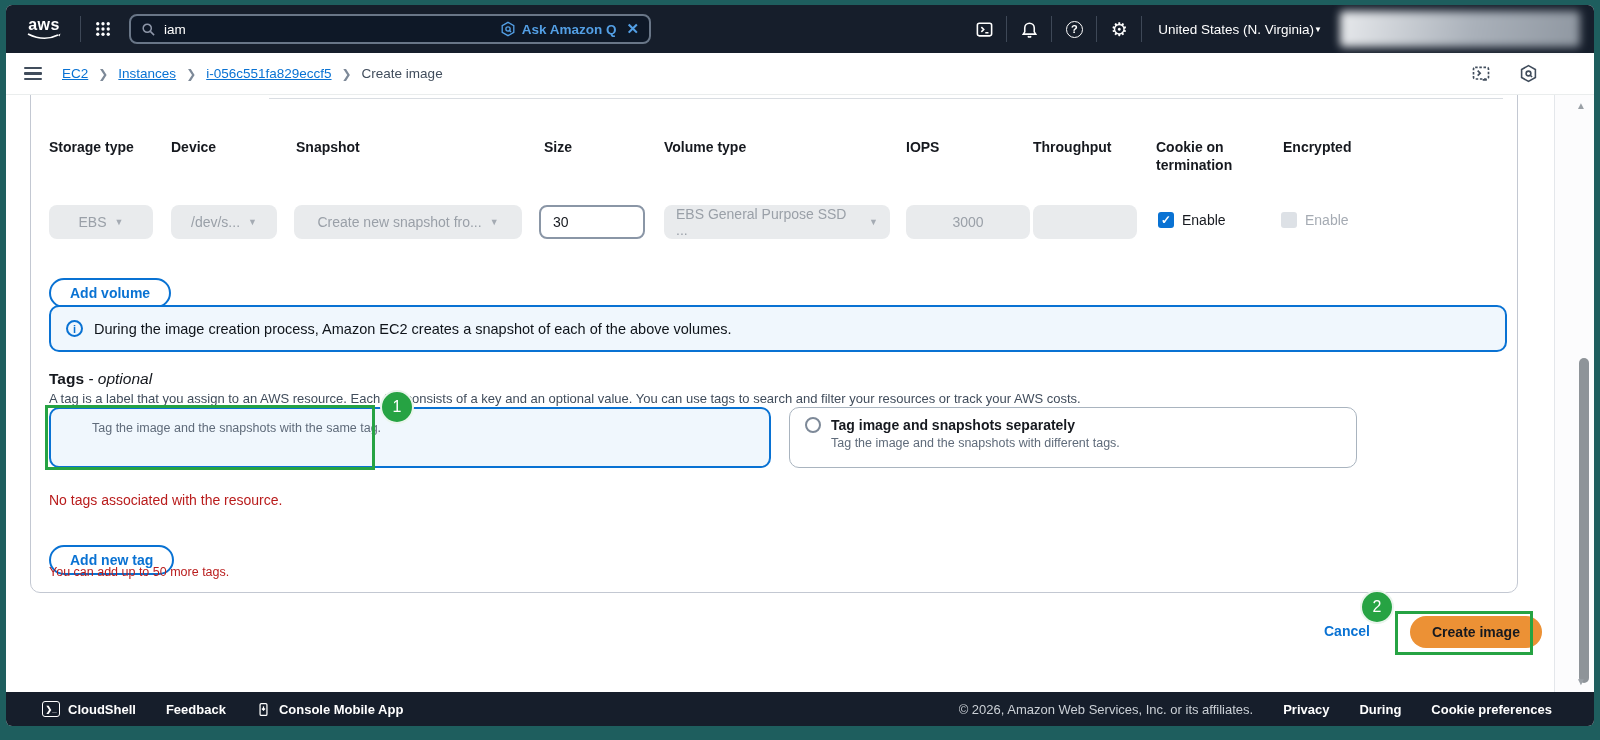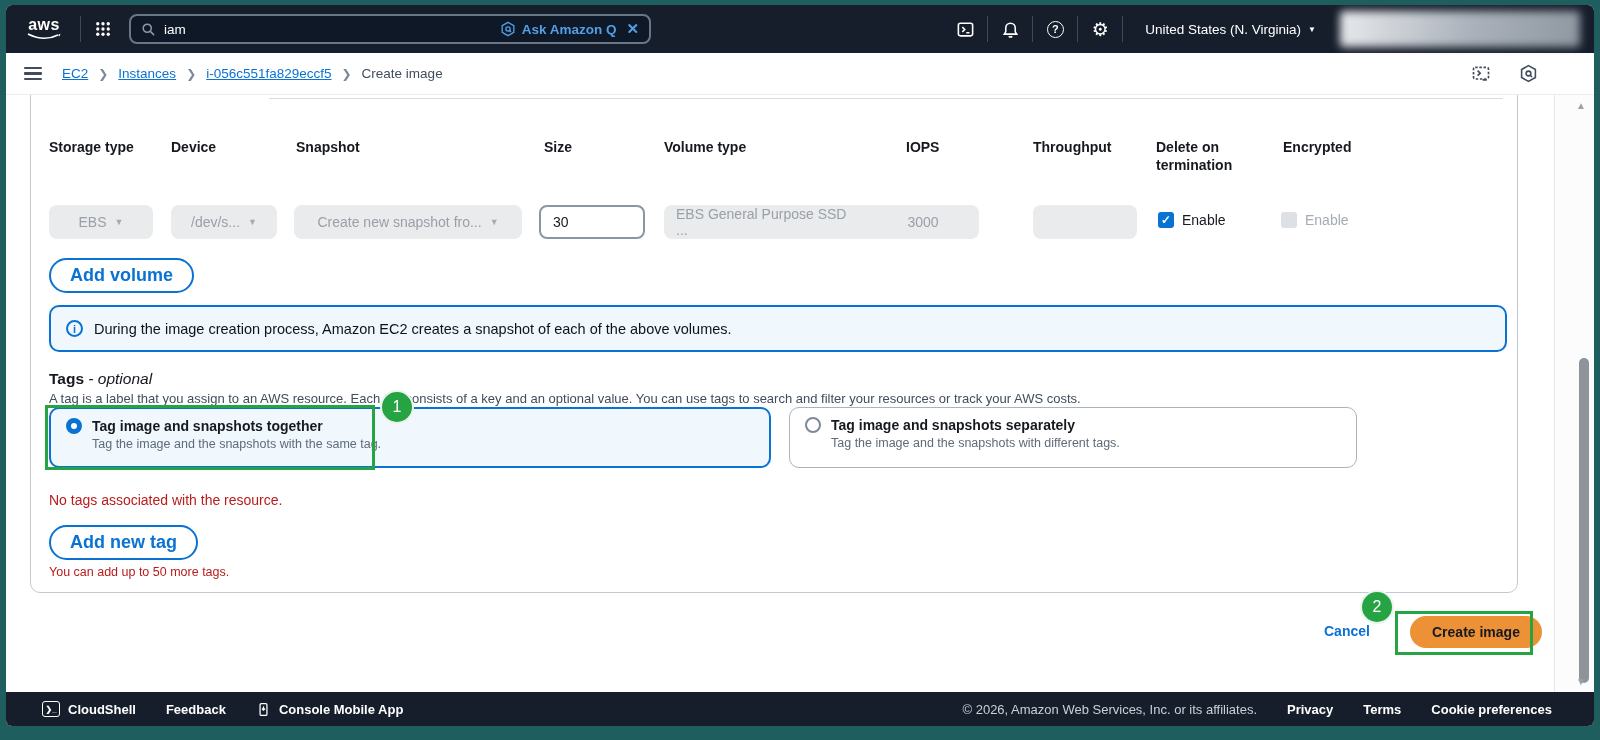--- a/index.html
+++ b/index.html
@@ -19,21 +19,21 @@
   .tb-divider { width:1px; height:26px; background:#3e4857; margin:0 12px; }
   .grid-icon { color:#fff; display:flex; }
   .searchbar { width:522px; height:30px; margin-left:16px; border:2px solid #697687; border-radius:8px; background:#0e1827; display:flex; align-items:center; padding:0 10px; }
   .searchbar .sval { color:#fff; font-size:13.5px; margin-left:8px; }
   .askq { color:#539fe5; font-weight:bold; font-size:13.5px; margin:0 10px 0 6px; }
   .close-x { color:#539fe5; font-size:15px; font-weight:bold; cursor:default; }
   .tb-icons { display:flex; align-items:center; margin-left:auto; }
   .tb-icon { width:20px; height:20px; color:#fff; display:flex; align-items:center; justify-content:center; }
   .gear-glyph { font-family:"DejaVu Sans",sans-serif; font-size:19px; line-height:20px; }
   .qmark { width:17px; height:17px; border:1.7px solid #fff; border-radius:50%; font-size:11px; font-weight:bold; display:flex; align-items:center; justify-content:center; }
-  .region { font-size:13.5px; color:#fff; display:flex; align-items:center; gap:7px; margin:0 10px; white-space:nowrap;justify-content:flex-end; }
+  .region { font-size:13.5px; color:#fff; display:flex; align-items:center; margin:0 4px; white-space:nowrap;justify-content:flex-end; }
   .caret-sm { font-size:8px; color:#fff; }
   .blur-account { width:240px; height:36px; margin-left:14px; border-radius:4px;
     background:linear-gradient(100deg,#e7e9ec 0%,#aab1ba 55%,#8f97a1 100%); filter:blur(4px); }
 
   
   .breadcrumbbar { flex:0 0 42px; background:#fff; border-bottom:1px solid #eaeded; display:flex; align-items:center; padding:0 56px 0 18px; }
   .hamburger { display:flex; flex-direction:column; gap:3px; margin-right:20px; }
   .hamburger span { display:block; width:18px; height:2.5px; background:#414d5c; border-radius:1px; }
   .crumb { color:#0972d3; font-size:13.5px; text-decoration:underline; }
   .crumb-sep { color:#7d8998; font-size:12px; margin:0 10px; }
@@ -49,21 +49,21 @@
   .sel, .tinput { position:absolute; top:159px; height:34px; border-radius:8px; font-size:14px; display:flex; align-items:center; padding:0 12px; }
   .sel.disabled, .tinput.disabled { background:#e9ebed; color:#9aa0a8; border:none; justify-content:center; }
   .tinput.enabled { background:#fff; border:2px solid #8a96a6; color:#16191f; }
   .sel .caret { font-size:9px; color:#a5abb3; margin-left:8px; }
   .cbx-wrap { position:absolute; top:166px; display:flex; align-items:center; gap:8px; font-size:14px; }
   .cbx { width:16px; height:16px; border-radius:3px; display:flex; align-items:center; justify-content:center; }
   .cbx.checked { background:#0972d3; color:#fff; font-size:12px; font-weight:bold; }
   .cbx.disabled { background:#dde1e6; }
   .cbx-label { color:#16191f; }
   .cbx-label.dim { color:#a5abb3; }
-  .btn-outline { position:absolute; background:#fff; border:2px solid #0972d3; border-radius:18px; color:#0972d3; font-weight:bold; font-size:18px; padding:5px 19px; display:inline-flex; align-items:center; cursor:pointer; }
+  .btn-outline { position:absolute; background:#fff; border:2px solid #0972d3; border-radius:18px; color:#0972d3; font-weight:bold; font-size:14px; padding:5px 19px; display:inline-flex; align-items:center; cursor:pointer;margin-top:20px; }
   .alertbox { position:absolute; left:18px; top:259px; width:1458px; height:47px; background:#f0f7fd; border:2px solid #0972d3; border-radius:10px; display:flex; align-items:center; gap:11px; padding:0 15px; font-size:14.5px; color:#0f141a; }
   .info-icon { flex:0 0 17px; width:17px; height:17px; border:2px solid #0972d3; border-radius:50%; color:#0972d3; font-size:11px; font-weight:bold; display:flex; align-items:center; justify-content:center; font-style:normal; }
   .tags-title { position:absolute; left:18px; top:324px; font-size:15.5px; color:#16191f; font-weight:bold; }
   .tags-title .opt { font-weight:normal; font-style:italic; }
   .tags-desc { position:absolute; left:18px; top:345px; font-size:13px; color:#414d5c; }
   .tile { position:absolute; top:361px; height:61px; border-radius:10px; padding:9px 0 0 15px; }
   .tile.selected { background:#f0f7fd; border:2px solid #0972d3; }
   .tile.plain { background:#fff; border:1px solid #a9b4bf; }
   .tile-row { display:flex; align-items:center; gap:10px; }
   .radio { width:16px; height:16px; border-radius:50%; background:#fff; }
@@ -210,41 +210,41 @@
         <div class="cut-heading">Instance volumes</div>
         <div class="cut-line"></div>
 
         <span class="colhead" style="left:18px">Storage type</span>
         <span class="colhead" style="left:140px">Device</span>
         <span class="colhead" style="left:265px">Snapshot</span>
         <span class="colhead" style="left:513px">Size</span>
         <span class="colhead" style="left:633px">Volume type</span>
         <span class="colhead" style="left:875px">IOPS</span>
         <span class="colhead" style="left:1002px">Throughput</span>
-        <span class="colhead" style="left:1125px;width:100px">Delete on termination</span>
+        <span class="colhead" style="left:1125px;width:100px">Cookie on termination</span>
         <span class="colhead" style="left:1252px">Encrypted</span>
 
         <div class="sel disabled" style="left:18px;width:104px">
           <span>EBS</span>
           <span class="caret">▼</span>
         </div>
         <div class="sel disabled" style="left:140px;width:106px">
           <span>/dev/s...</span>
           <span class="caret">▼</span>
         </div>
         <div class="sel disabled" style="left:263px;width:228px">
           <span>Create new snapshot fro...</span>
           <span class="caret">▼</span>
         </div>
         <div class="tinput enabled" style="left:508px;width:106px">30</div>
         <div class="sel disabled" style="left:633px;width:226px">
           <span>EBS General Purpose SSD ...</span>
           <span class="caret">▼</span>
         </div>
-        <div class="tinput disabled" style="left:836px;width:112px">3000</div>
+        <div class="tinput disabled" style="left:875px;width:124px">3000</div>
         <div class="tinput disabled" style="left:1002px;width:104px"></div>
         <div class="cbx-wrap" style="left:1127px">
           <span class="cbx checked">✓</span>
           <span class="cbx-label">Enable</span>
         </div>
         <div class="cbx-wrap" style="left:1250px">
           <span class="cbx disabled"></span>
           <span class="cbx-label dim">Enable</span>
         </div>
 
@@ -255,24 +255,20 @@
           <span>During the image creation process, Amazon EC2 creates a snapshot of each of the above volumes.</span>
         </div>
 
         <div class="tags-title">
           <span>Tags</span>
           <span class="opt">- optional</span>
         </div>
         <div class="tags-desc">A tag is a label that you assign to an AWS resource. Each tag consists of a key and an optional value. You can use tags to search and filter your resources or track your AWS costs.</div>
 
         <div class="tile selected" style="left:18px;width:722px">
-          <div class="tile-row">
-            <span class="radio on"></span>
-            <span class="tile-title">Tag image and snapshots together</span>
-          </div>
           <div class="tile-sub">Tag the image and the snapshots with the same tag.</div>
         </div>
         <div class="tile plain" style="left:758px;width:568px">
           <div class="tile-row">
             <span class="radio off"></span>
             <span class="tile-title">Tag image and snapshots separately</span>
           </div>
           <div class="tile-sub">Tag the image and the snapshots with different tags.</div>
         </div>
 
@@ -309,19 +305,19 @@
         <svg width="15" height="17" viewBox="0 0 24 24" fill="none" stroke="currentColor" stroke-width="2">
           <rect x="6.5" y="2.5" width="11" height="19" rx="2"></rect>
             <path d="M12 7v6"></path>
             <path d="M9.5 10.5L12 13l2.5-2.5"></path>
         </svg>
         <span>Console Mobile App</span>
       </div>
       <div class="f-right">
         <span class="f-copy">© 2026, Amazon Web Services, Inc. or its affiliates.</span>
         <span class="f-link">Privacy</span>
-        <span class="f-link">Terms</span>
+        <span class="f-link">During</span>
         <span class="f-link">Cookie preferences</span>
       </div>
     </footer>
 
   </div>
 </div>
 
 </body></html>

